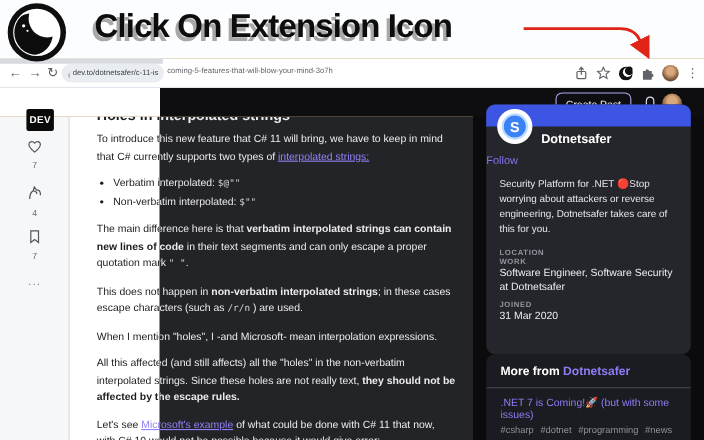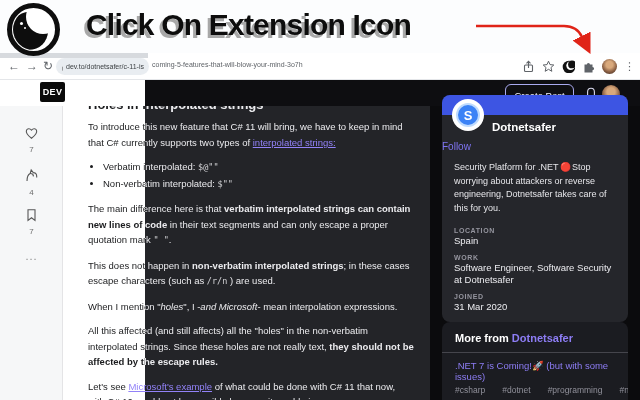--- a/index.html
+++ b/index.html
@@ -31,22 +31,22 @@
   .url-rest { position:absolute; left:152px; top:8px; font-size:7px; color:#5f6368; white-space:nowrap; }
   .tb-right { position:absolute; right:5px; top:0; height:26px; display:flex; align-items:center; gap:7px; }
   .moon-ext { position:relative; width:13px; height:13px; }
   .tb-avatar { width:15px; height:15px; border-radius:50%;
     background:radial-gradient(circle at 50% 38%, #d9a97c 28%, #8a5f43 60%, #3c2b22 95%); }
   .dots { font-size:11px; color:#5f6368; }
 
   
   .dev-header { position:absolute; left:0; top:80px; width:640px; height:26px;
     background:linear-gradient(90deg, #ffffff 0 145px, #0e0e11 145px); z-index:1; }
-  .dev-logo { position:absolute; left:24px; top:2px; width:25px; height:20px; background:#0a0a0a; border-radius:2px;
-    color:#fff; font-weight:800; font-size:9px; display:flex; align-items:center; justify-content:center; letter-spacing:.3px;margin-left:16px; }
+  .dev-logo { position:absolute; left:24px; top:19px; width:25px; height:20px; background:#0a0a0a; border-radius:2px;
+    color:#fff; font-weight:800; font-size:9px; display:flex; align-items:center; justify-content:center; letter-spacing:.3px; }
   .searchbox { position:absolute; left:56px; top:3px; width:197px; height:21px; border:1px solid #8f9094; border-radius:5px;
     background:linear-gradient(90deg,#ffffff 0 88px,#0a0a0c 88px); }
   .search-ph { position:absolute; left:8px; top:5px; font-size:8.5px; color:#7d7d7d; }
   .searchbox svg { position:absolute; right:5px; top:3px; }
   .create-btn { position:absolute; left:505px; top:84px; width:69px; height:22px; border:1px solid #a9aaf0; border-radius:6px;
     color:#f2f2ff; font-size:9.5px; display:flex; align-items:center; justify-content:center; background:transparent; z-index:2; }
   .bell { position:absolute; left:583px; top:86px; z-index:2; }
   .hdr-avatar { position:absolute; left:602px; top:85px; width:18px; height:18px; border-radius:50%; z-index:2;
     background:radial-gradient(circle at 50% 38%, #d9a97c 28%, #8a5f43 60%, #3c2b22 95%); }
 
@@ -59,21 +59,21 @@
   
   .article { position:absolute; left:63px; top:106px; width:367px; height:294px; background:#fff; overflow:hidden; }
   .layer { position:absolute; inset:0; padding:0 16px 0 25px; color:#1b1c1e; }
   .layer.dark { color:#ebebee; background:#232428; clip-path:inset(0 0 0 82px); }
   .layer h3 { font-size:13px; font-weight:700; margin:-9px 0 7px; white-space:nowrap; }
   .layer p { font-size:9.5px; line-height:15.5px; margin:0 0 9px; }
   .layer ul { margin:0 0 9px; padding-left:15px; }
   .layer li { font-size:9.5px; line-height:15.5px; }
   .layer .cd { font-family:"DejaVu Sans Mono", monospace; font-size:8.5px; opacity:.85; }
   .layer .b { font-weight:700; }
-  .layer .i { font-style:italic; }
+  .layer .i { }
   .lnk { color:#9282f8; text-decoration:underline; cursor:pointer; }
 
   
   .rightcol { position:absolute; left:430px; top:80px; width:210px; height:320px; background:#0b0b0d; }
   .profile-card { position:absolute; left:442px; top:95px; width:186px; height:227px; background:#25262b; border-radius:8px; z-index:2; }
   .banner { height:20px; background:#3d55e3; border-radius:8px 8px 0 0; }
   .pf-logo { position:absolute; left:10px; top:4px; width:32px; height:32px; background:#fff; border-radius:50%;
     display:flex; align-items:center; justify-content:center; }
   .pf-logo .inner { width:24px; height:24px; border-radius:50%; background:#3b82f6; color:#fff; font-weight:800; font-size:13px;
     display:flex; align-items:center; justify-content:center; border:2px solid #bfdbfe; }
@@ -83,21 +83,21 @@
   .pf-meta { position:absolute; left:12px; top:132px; right:10px; }
   .pf-label { font-size:7px; letter-spacing:.6px; color:#95959f; font-weight:700; margin-bottom:1px; }
   .pf-value { font-size:9.5px; color:#ececf0; line-height:12.5px; margin-bottom:6px; }
 
   .morefrom { position:absolute; left:442px; top:322px; width:186px; height:78px; background:#1b1c21; border-radius:8px 8px 0 0; overflow:hidden; z-index:2; }
   .mf-title { padding:10px 13px 8px; font-size:11px; font-weight:700; color:#fff; }
   .mf-title .accent { color:#8d7df5; }
   .mf-div { height:1px; background:#45454c; }
   .mf-post { padding:7px 13px 3px; font-size:9.5px; color:#8d7df5; cursor:pointer; }
   .mf-tags { padding:0 13px 7px; font-size:8.5px; color:#90909a; }
-  .mf-tags span { margin-right:17px; }
+  .mf-tags span { margin-right:6px; }
 </style>
 </head>
 <body>
 
 <div id="stage">
 
   <div class="top-band">
     <div class="anno-title">Click On Extension Icon</div>
   </div>
   <div class="logo-circle">
@@ -219,21 +219,20 @@
   <div class="profile-card">
     <div class="banner"></div>
     <div class="pf-logo">
       <div class="inner">S</div>
     </div>
     <div class="pf-name">Dotnetsafer</div>
     <div class="pf-follow">Follow</div>
     <div class="pf-bio">Security Platform for .NET 🔴Stop worrying about attackers or reverse engineering, Dotnetsafer takes care of this for you.</div>
     <div class="pf-meta">
       <div class="pf-label">LOCATION</div>
-      <div class="pf-value">Spain</div>
       <div class="pf-label">WORK</div>
       <div class="pf-value">Software Engineer, Software Security at Dotnetsafer</div>
       <div class="pf-label">JOINED</div>
       <div class="pf-value">31 Mar 2020</div>
     </div>
   </div>
 
   <div class="morefrom">
     <div class="mf-title"><span>More from </span><span class="accent">Dotnetsafer</span></div>
     <div class="mf-div"></div>

